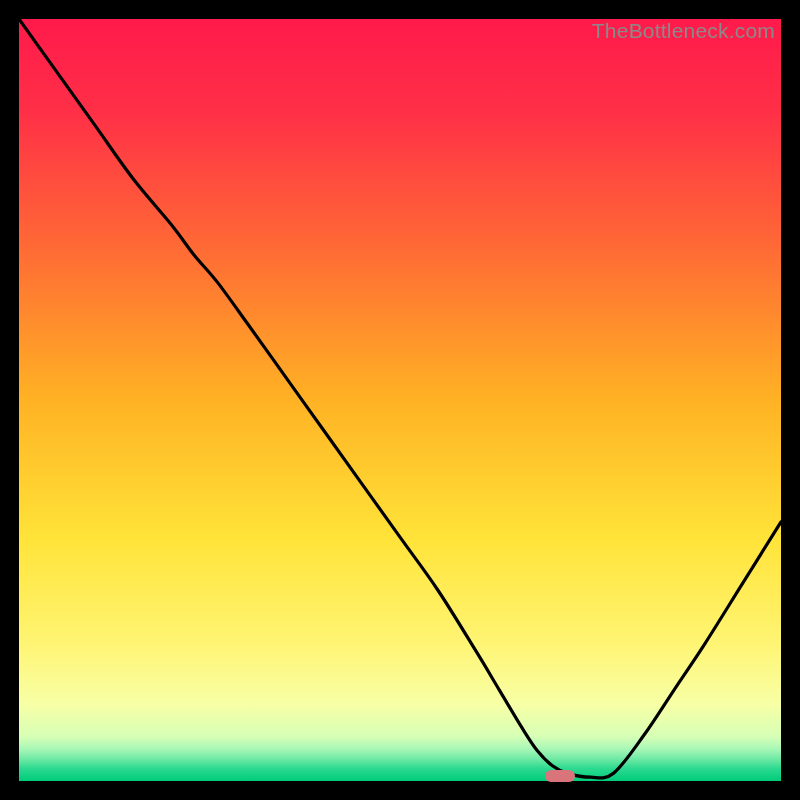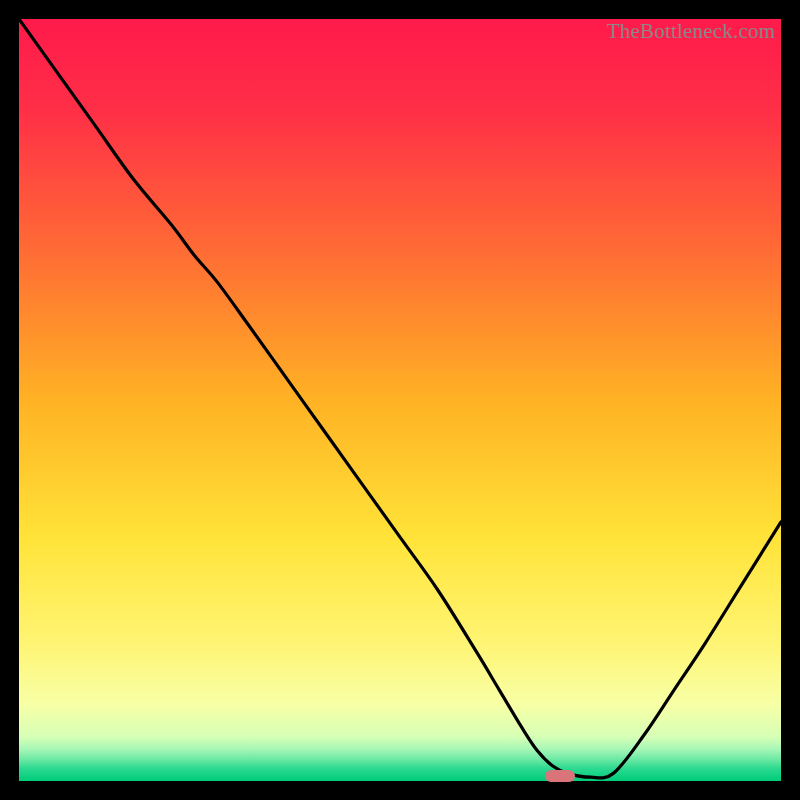--- a/index.html
+++ b/index.html
@@ -11,21 +11,20 @@
     overflow: hidden;
     font-family: Arial, Helvetica, sans-serif;
   }
   .frame {
     position: absolute;
     left: 19px;
     top: 19px;
     width: 762px;
     height: 540px;
     background: #000;
-    font-family: Liberation Serif, serif;
   }
   .watermark {
     position: absolute;
     top: 0px;
     right: 6px;
     color: #8a8a8a;
     font-size: 21px;
     font-weight: 500;
     letter-spacing: 0.2px;
     z-index: 20;

